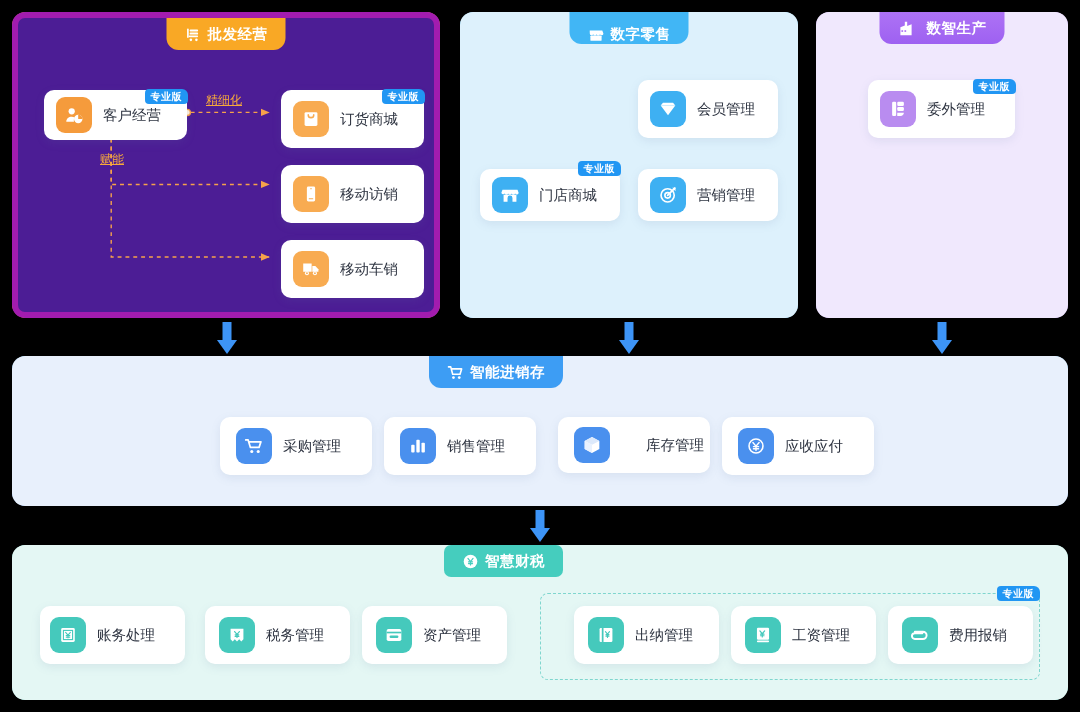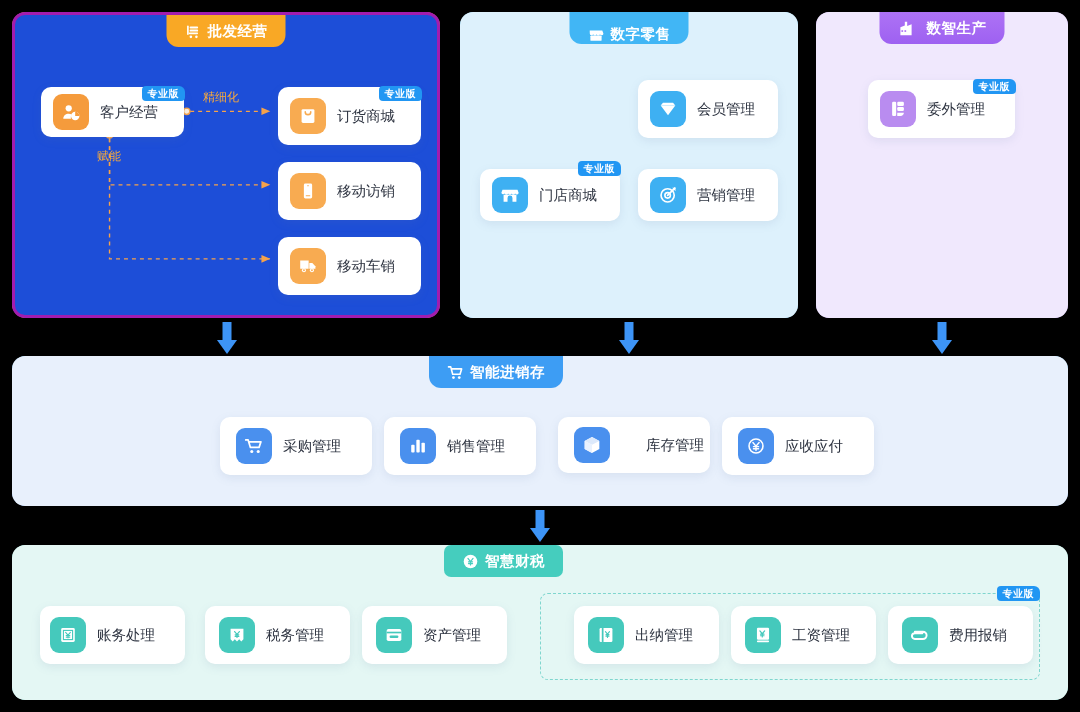--- a/index.html
+++ b/index.html
@@ -41,29 +41,29 @@
   .pro.on-dash{top:-8px;right:-1px;}
 
   
   .arrow{position:absolute;width:22px;height:34px;}
 
   
   .dashgrp{position:absolute;border:1px dashed #7fd6ce;border-radius:8px;}
 
   
   .conn{position:absolute;left:0;top:0;width:100%;height:100%;pointer-events:none;}
-  .conn-label{position:absolute;font-size:12px;color:#f7a93b;font-weight:500;white-space:nowrap;}
+  .conn-label{position:absolute;font-size:12px;color:#f7a93b;font-weight:500;white-space:nowrap;text-decoration:underline;}
 </style>
 </head>
 <body>
 
 <div class="stage">
 
   <div class="panel" style="left:12px;top:12px;width:428px;height:306px;background:#f9a825;padding:2px;">
-    <div class="panel-inner" style="background:#1d4ed8;border:3px solid #a21caf;">
+    <div class="panel-inner" style="background:#4c1d95;border:6px solid #a21caf;">
       <div class="tab" style="background:#f9a825;">
         <span class="tico">
           <svg viewBox="0 0 20 20" width="17" height="17" fill="#fff">
             <rect x="3" y="3" width="2" height="11" rx="1"></rect>
             <rect x="6" y="4" width="10" height="2.4" rx="1"></rect>
             <rect x="6" y="7.6" width="10" height="2.4" rx="1"></rect>
             <rect x="5" y="11.3" width="11" height="1.8" rx=".9"></rect>
             <circle cx="7.5" cy="16.3" r="1.5"></circle>
               <circle cx="14" cy="16.3" r="1.5"></circle>
           </svg>

